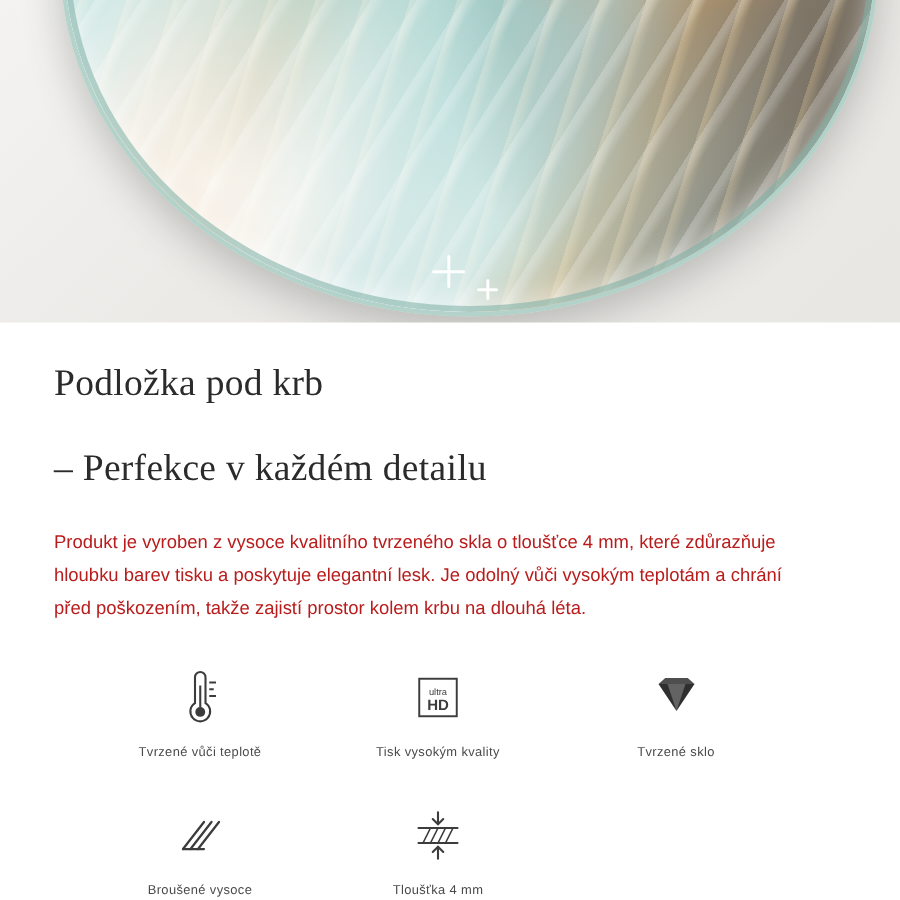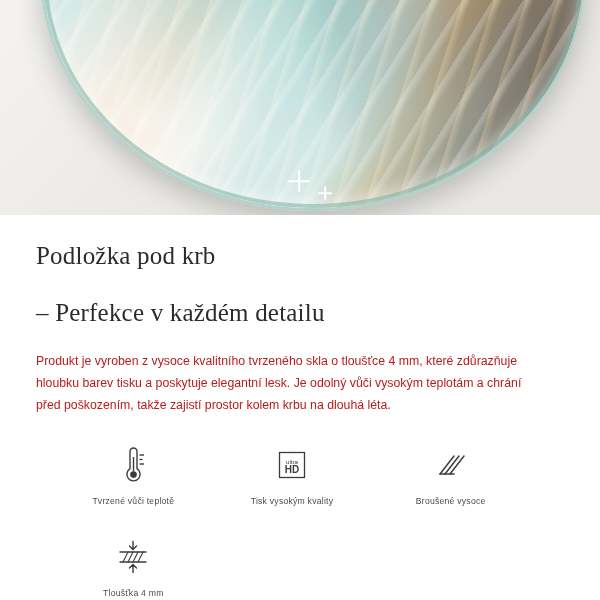--- a/index.html
+++ b/index.html
@@ -213,20 +213,30 @@
           <svg width="40" height="40" viewBox="0 0 40 40" fill="none">
             <rect x="7.5" y="7.5" width="25" height="25" stroke="#3c3c3c" stroke-width="1.3"></rect>
             <text x="20" y="18.5" font-family="Liberation Sans, sans-serif" font-size="6.2" fill="#3c3c3c" text-anchor="middle">ultra</text>
             <text x="20" y="28" font-family="Liberation Sans, sans-serif" font-size="10" font-weight="bold" fill="#3c3c3c" text-anchor="middle">HD</text>
           </svg>
         </div>
         <div class="feature-label">Tisk vysokým kvality</div>
       </div>
 
 
+      <div class="feature">
+        <div class="feature-icon">
+          <svg width="40" height="36" viewBox="0 0 40 36" fill="#2f2f2f">
+            <path d="M8 9h24l-12 18L8 9z"></path>
+            <path d="M8 9h24l-4.5-4h-15L8 9z" opacity="0.85"></path>
+            <path d="M20 27L14 9h12l-6 18z" fill="#ffffff" opacity="0.25"></path>
+          </svg>
+        </div>
+        <div class="feature-label">Tvrzené sklo</div>
+      </div>
 
       <div class="feature">
         <div class="feature-icon">
           <svg width="40" height="36" viewBox="0 0 40 36" fill="none" stroke="#3c3c3c" stroke-width="1.5" stroke-linecap="round">
             <path d="M9 27L23 9"></path>
             <path d="M14 27L28 9"></path>
             <path d="M19 27L33 9"></path>
             <path d="M9 27h14"></path>
           </svg>
         </div>

